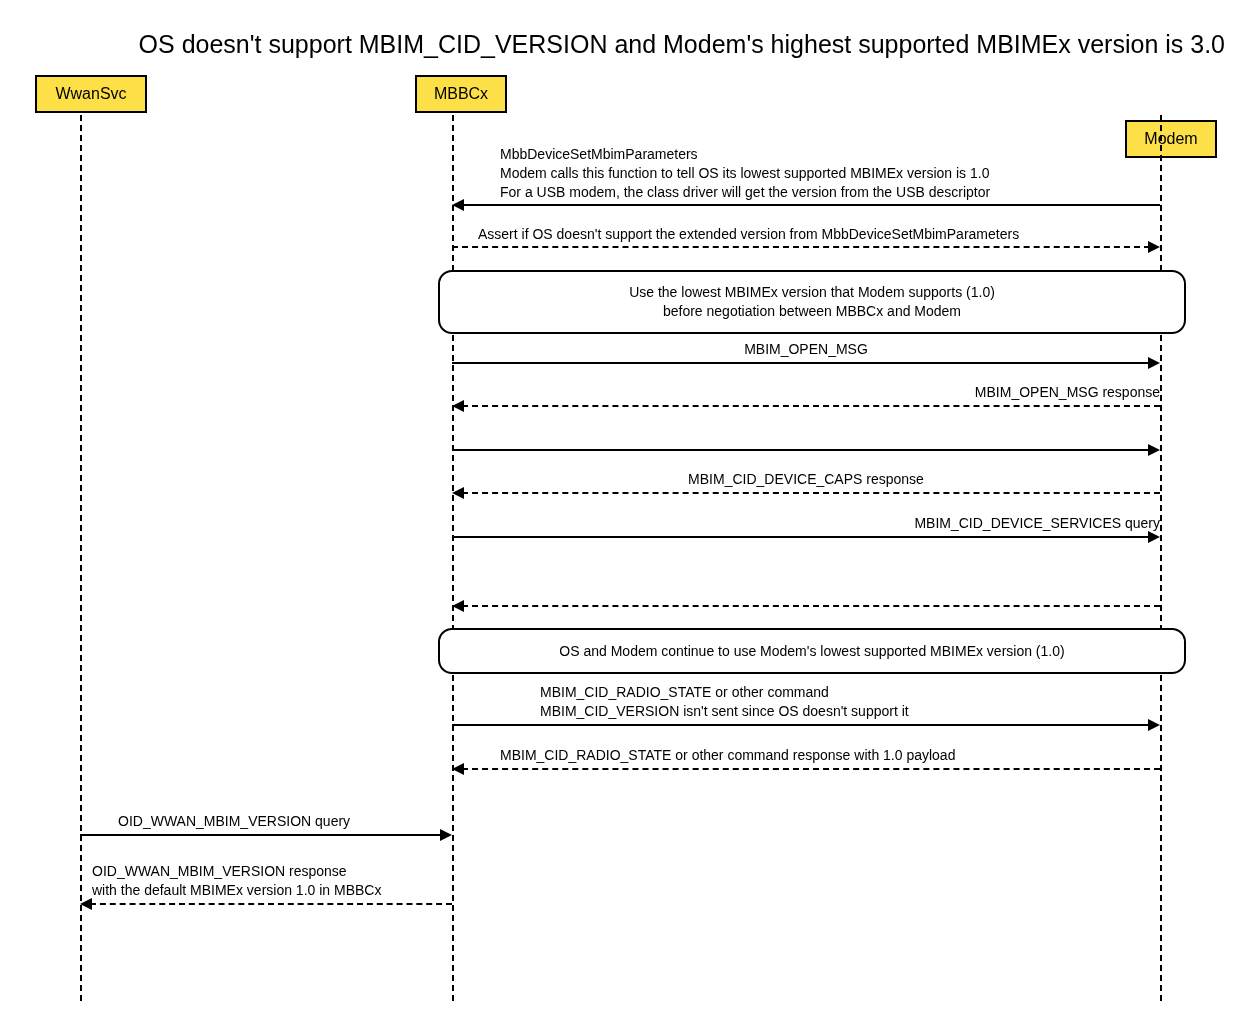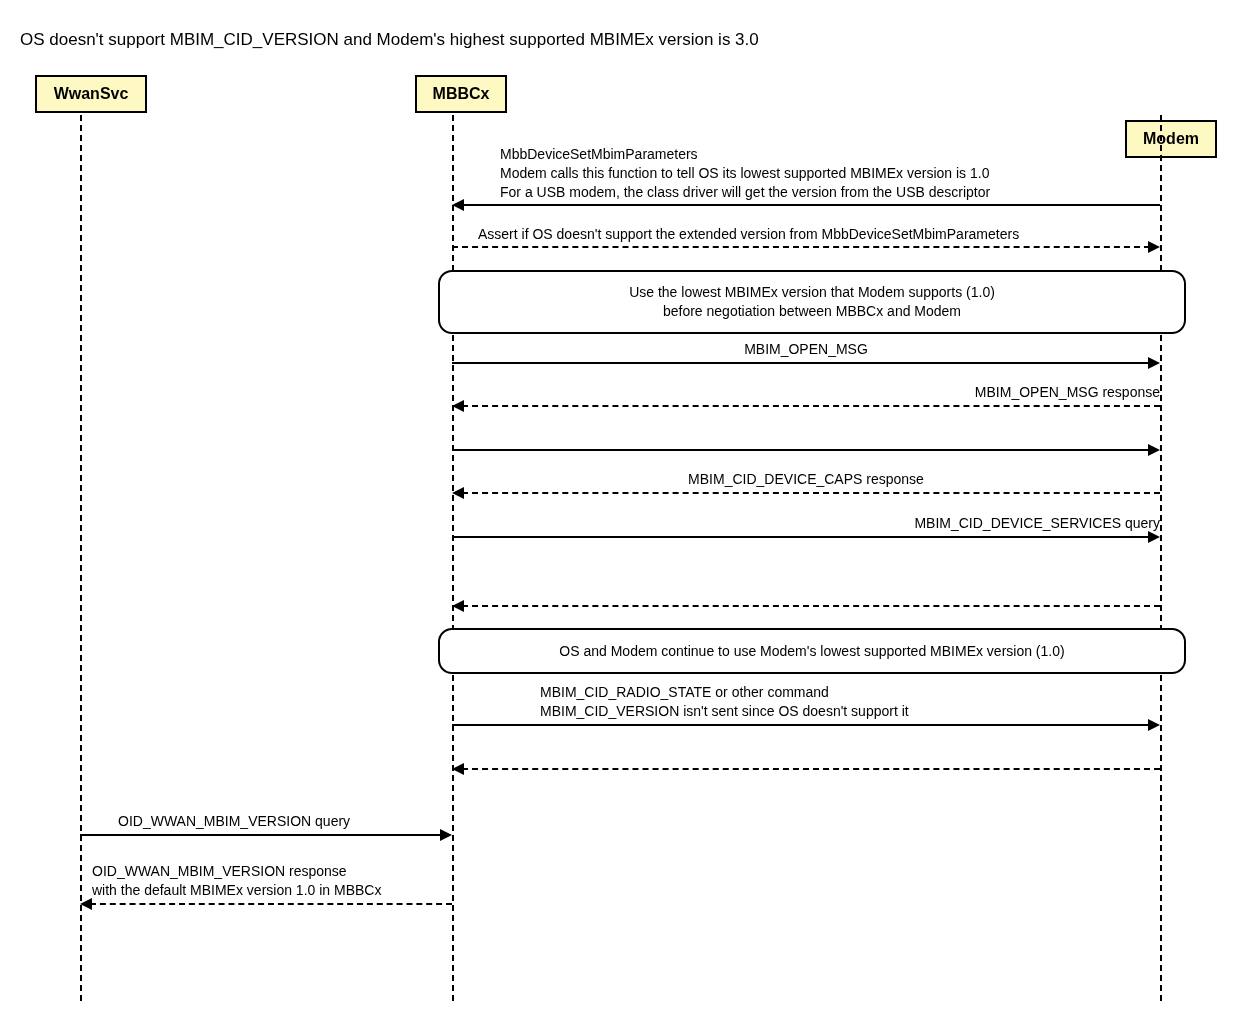--- a/index.html
+++ b/index.html
@@ -12,32 +12,31 @@
   .diagram {
     position: relative;
     width: 1205px;
     height: 981px;
   }
   .title {
     position: absolute;
     top: 10px;
     left: 0;
     right: 0;
-    text-align: left;
-    font-size: 17px;
+    text-align: right;
+    font-size: 25px;
   }
   .participant {
     position: absolute;
     border: 2px solid #000;
     padding: 8px 14px;
     font-size: 16px;
-    background: #fef9c3;
+    background: #fde047;
     text-align: center;
     top: 55px;
-    font-weight: bold;
   }
   .lifeline {
     position: absolute;
     border-left: 2px dashed #000;
     top: 95px;
     bottom: 0;
   }
   .msg {
     position: absolute;
     font-size: 14px;
@@ -183,20 +182,23 @@
 
   <div class="msg" style="left:520px; top:663px;">
     <div class="msg-label">MBIM_CID_RADIO_STATE or other command
 MBIM_CID_VERSION isn't sent since OS doesn't support it</div>
   </div>
   <div class="arrow-container" style="left:432px; top:704px; width:708px;">
     <div class="arrow-line" style="left:0; right:10px;"></div>
     <div class="arrowhead right" style="right:0;"></div>
   </div>
 
+  <div class="msg" style="left:480px; top:726px;">
+    <div class="msg-label">MBIM_CID_RADIO_STATE or other command response with 1.0 payload</div>
+  </div>
   <div class="arrow-container" style="left:432px; top:748px; width:708px;">
     <div class="arrow-line dashed" style="left:10px; right:0;"></div>
     <div class="arrowhead left" style="left:0;"></div>
   </div>
 
   <div class="msg" style="left:98px; top:792px;">
     <div class="msg-label">OID_WWAN_MBIM_VERSION query</div>
   </div>
   <div class="arrow-container" style="left:60px; top:814px; width:372px;">
     <div class="arrow-line" style="left:0; right:10px;"></div>

